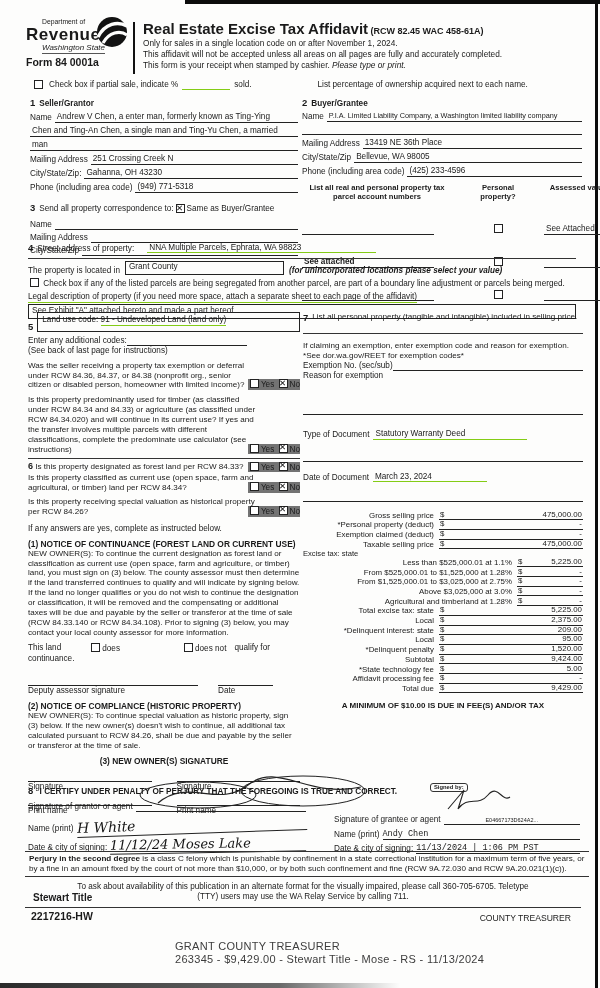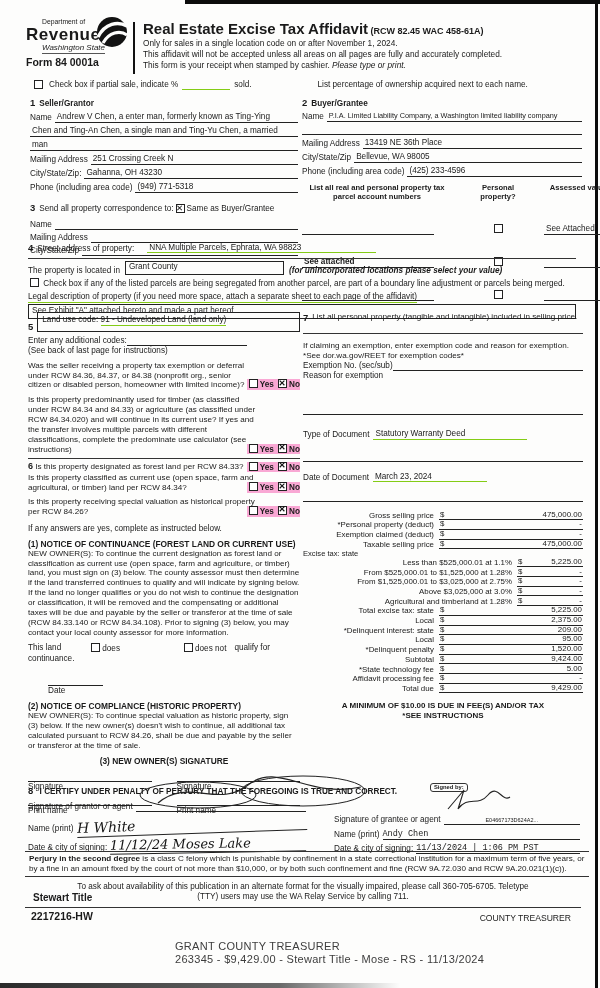--- a/index.html
+++ b/index.html
@@ -44,21 +44,21 @@
   .taxlabel{flex:1;text-align:right;padding-right:5px;white-space:nowrap;font-size:7.9px;}
   .taxval{display:flex;justify-content:space-between;border-bottom:1px solid #222;
           width:142px;font-size:7.9px;padding:0 1px;}
   .taxrow.narrow .taxval{width:64px;}
   .excise-hd{text-align:left;font-size:7.6px;height:8.5px;}
   .minnote{font-weight:bold;text-align:center;font-size:8px;margin-top:8px;}
   
   .ntitle{font-weight:bold;font-size:8.4px;margin-top:5px;}
   .npara{font-size:8.1px;line-height:1.22;}
   .qwrap{position:relative;margin-top:5px;}
-  .qwrap .yn{position:absolute;right:0;bottom:0;white-space:nowrap;background:#f9a8d4;font-weight:bold;}
+  .qwrap .yn{position:absolute;right:0;bottom:0;white-space:nowrap;background:#737373;}
   .sigline{border-bottom:1px solid #222;height:11px;}
   .handw{font-family:"DejaVu Serif",serif;font-style:italic;color:#151515;}
   .mono{font-family:"Liberation Mono",monospace;}
   .signedby{position:absolute;border:1px solid #333;border-radius:3px;font-size:5.8px;
             padding:0 3px;background:#fdfdfc;font-weight:bold;}
   .stamp{color:#3d3d3d;font-size:11px;letter-spacing:.3px;}
   .small{font-size:7.3px;}
   .tiny{font-size:5.5px;}
 </style>
 </head>
@@ -266,20 +266,21 @@
 
       <div style="margin-top:6px;display:flex;">
         <span>This land</span>
         <span style="margin-left:28px;"><span class="cb"></span><span>does</span></span>
         <span style="margin-left:62px;"><span class="cb"></span><span>does not</span></span>
         <span style="margin-left:8px;">qualify for</span>
       </div>
       <div>continuance.</div>
 
       <div style="display:flex;margin-top:10px;">
+        <div style="width:170px;"><div class="sigline"></div><span>Deputy assessor signature</span></div>
         <div style="width:55px;margin-left:20px;"><div class="sigline"></div><span>Date</span></div>
       </div>
 
       <div class="ntitle">(2) NOTICE OF COMPLIANCE (HISTORIC PROPERTY)</div>
       <div class="npara">NEW OWNER(S): To continue special valuation as historic property, sign (3) below. If the new owner(s) doesn't wish to continue, all additional tax calculated pursuant to RCW 84.26, shall be due and payable by the seller or transferor at the time of sale.</div>
       <div class="ntitle" style="text-align:center;">(3) NEW OWNER(S) SIGNATURE</div>
 
       <div style="display:flex;gap:25px;margin-top:4px;">
         <div style="flex:1;"><div class="sigline"></div><span>Signature</span></div>
         <div style="flex:1;"><div class="sigline"></div><span>Signature</span></div>
@@ -438,21 +439,20 @@
           </div>
         <div class="taxrow">
             <span class="taxlabel">Total due</span>
             <span class="taxval">
               <span>$</span>
               <span>9,429.00</span>
             </span>
           </div>
       </div>
       <div class="minnote">A MINIMUM OF $10.00 IS DUE IN FEE(S) AND/OR TAX</div>
-      <div style="text-align:center;font-size:8px;font-weight:bold;">*SEE INSTRUCTIONS</div>
     </div>
   </div>
 
   <div class="abs" style="left:28px;top:785px;width:552px;">
     <svg width="235" height="42" style="position:absolute;left:105px;top:-16px;pointer-events:none;">
       <ellipse cx="65" cy="26" rx="58" ry="13" fill="none" stroke="#222" stroke-width="1"></ellipse>
       <ellipse cx="170" cy="22" rx="62" ry="15" fill="none" stroke="#222" stroke-width="1"></ellipse>
       <path d="M25 34 C55 8 85 40 115 16 S175 30 228 18" fill="none" stroke="#222" stroke-width="1.2"></path>
     </svg>
     <div><span class="num">8</span>

